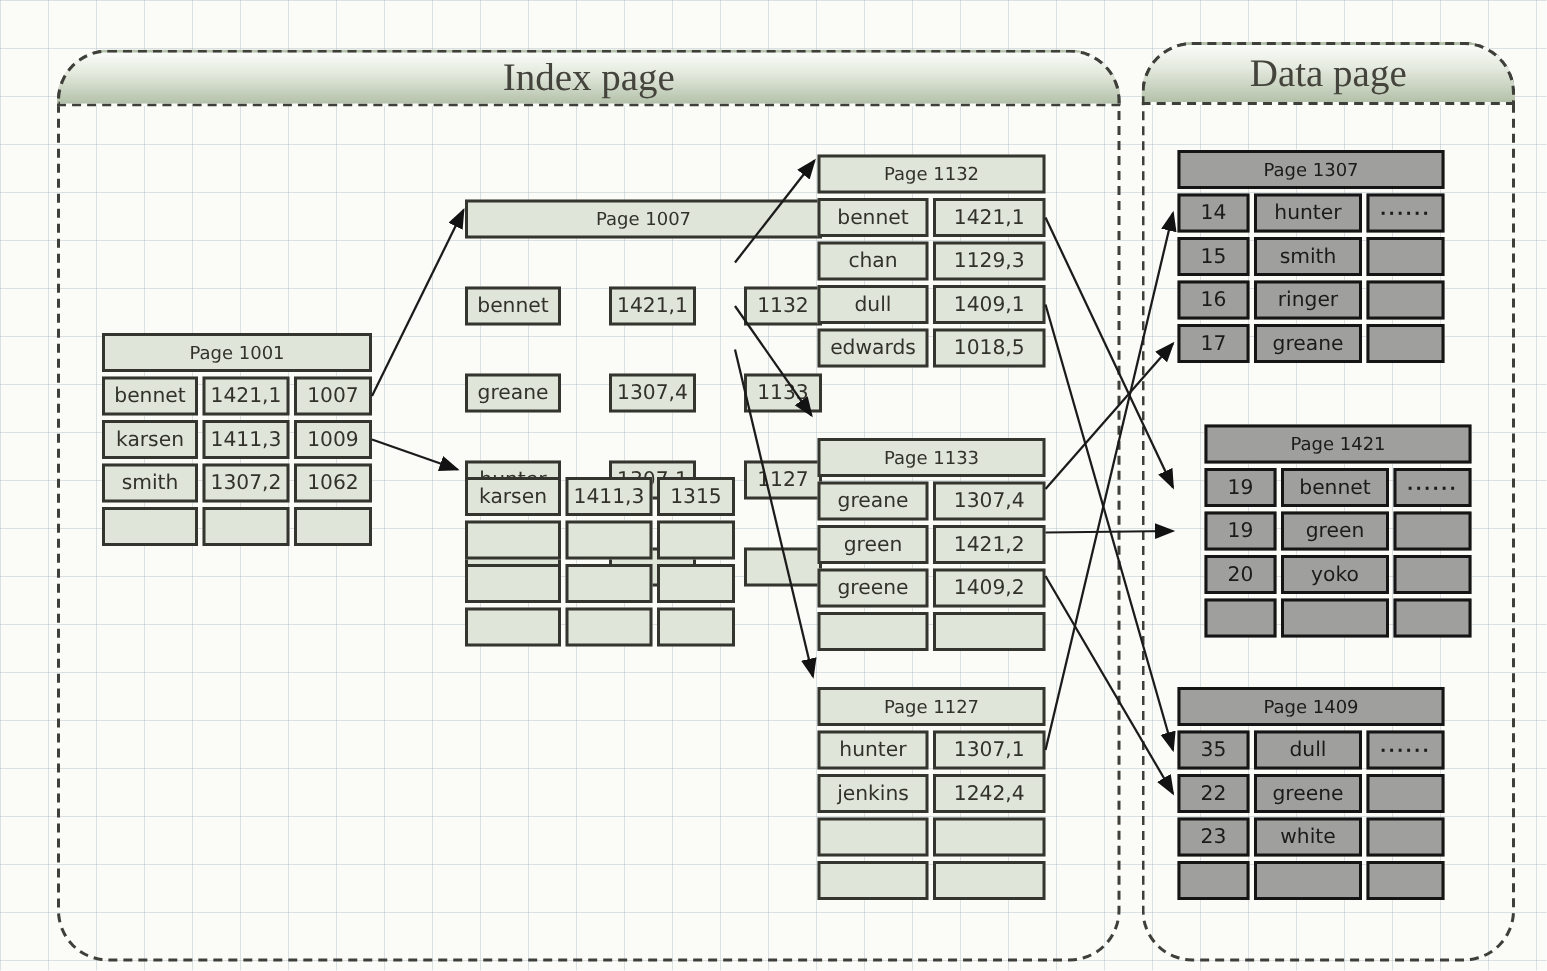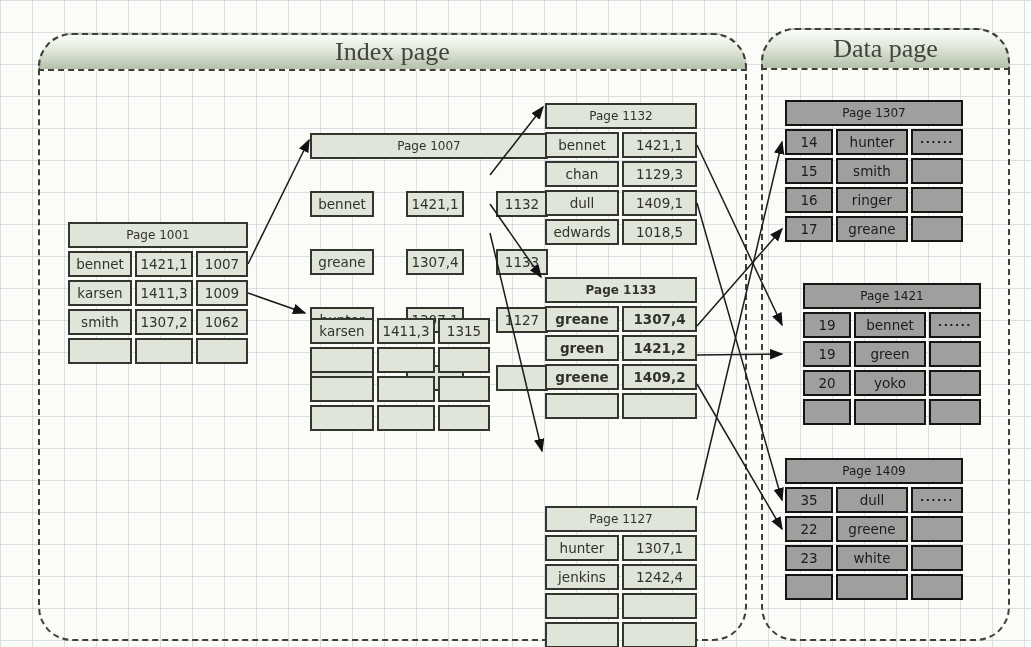--- a/index.html
+++ b/index.html
@@ -103,32 +103,32 @@
         <div class="pt-cell pt-title">Page 1132</div>
         <div class="pt-cell">bennet</div>
         <div class="pt-cell">1421,1</div>
         <div class="pt-cell">chan</div>
         <div class="pt-cell">1129,3</div>
         <div class="pt-cell">dull</div>
         <div class="pt-cell">1409,1</div>
         <div class="pt-cell">edwards</div>
         <div class="pt-cell">1018,5</div>
       </div>
-      <div class="page-table" style="left: 545px; top: 277px; width: 170px; grid-template-columns: 74px 75px; font-weight: bold;">
+      <div class="page-table" style="left: 545px; top: 292px; width: 170px; grid-template-columns: 74px 75px;">
         <div class="pt-cell pt-title">Page 1133</div>
         <div class="pt-cell">greane</div>
         <div class="pt-cell">1307,4</div>
         <div class="pt-cell">green</div>
         <div class="pt-cell">1421,2</div>
         <div class="pt-cell">greene</div>
         <div class="pt-cell">1409,2</div>
         <div class="pt-cell"></div>
         <div class="pt-cell"></div>
       </div>
-      <div class="page-table" style="left: 545px; top: 458px; width: 152px; grid-template-columns: 74px 75px; margin-top: 48px;">
+      <div class="page-table" style="left: 545px; top: 458px; width: 152px; grid-template-columns: 74px 75px;">
         <div class="pt-cell pt-title">Page 1127</div>
         <div class="pt-cell">hunter</div>
         <div class="pt-cell">1307,1</div>
         <div class="pt-cell">jenkins</div>
         <div class="pt-cell">1242,4</div>
         <div class="pt-cell"></div>
         <div class="pt-cell"></div>
         <div class="pt-cell"></div>
         <div class="pt-cell"></div>
       </div>

